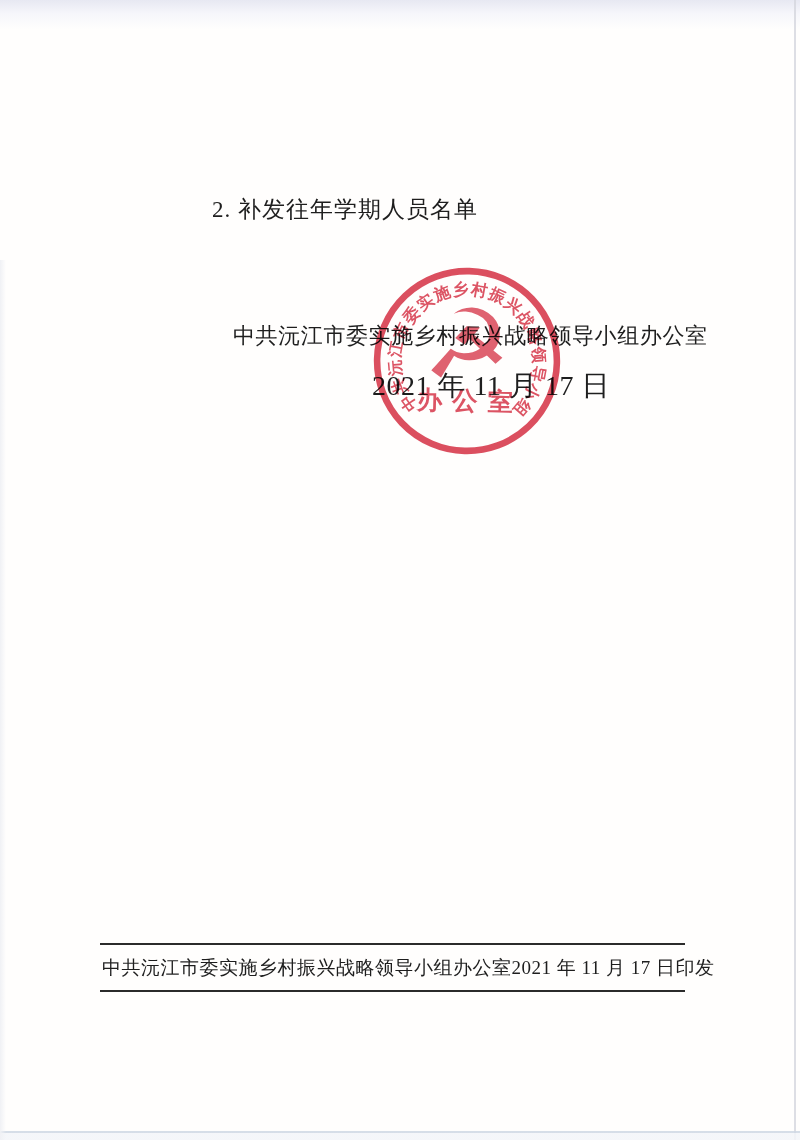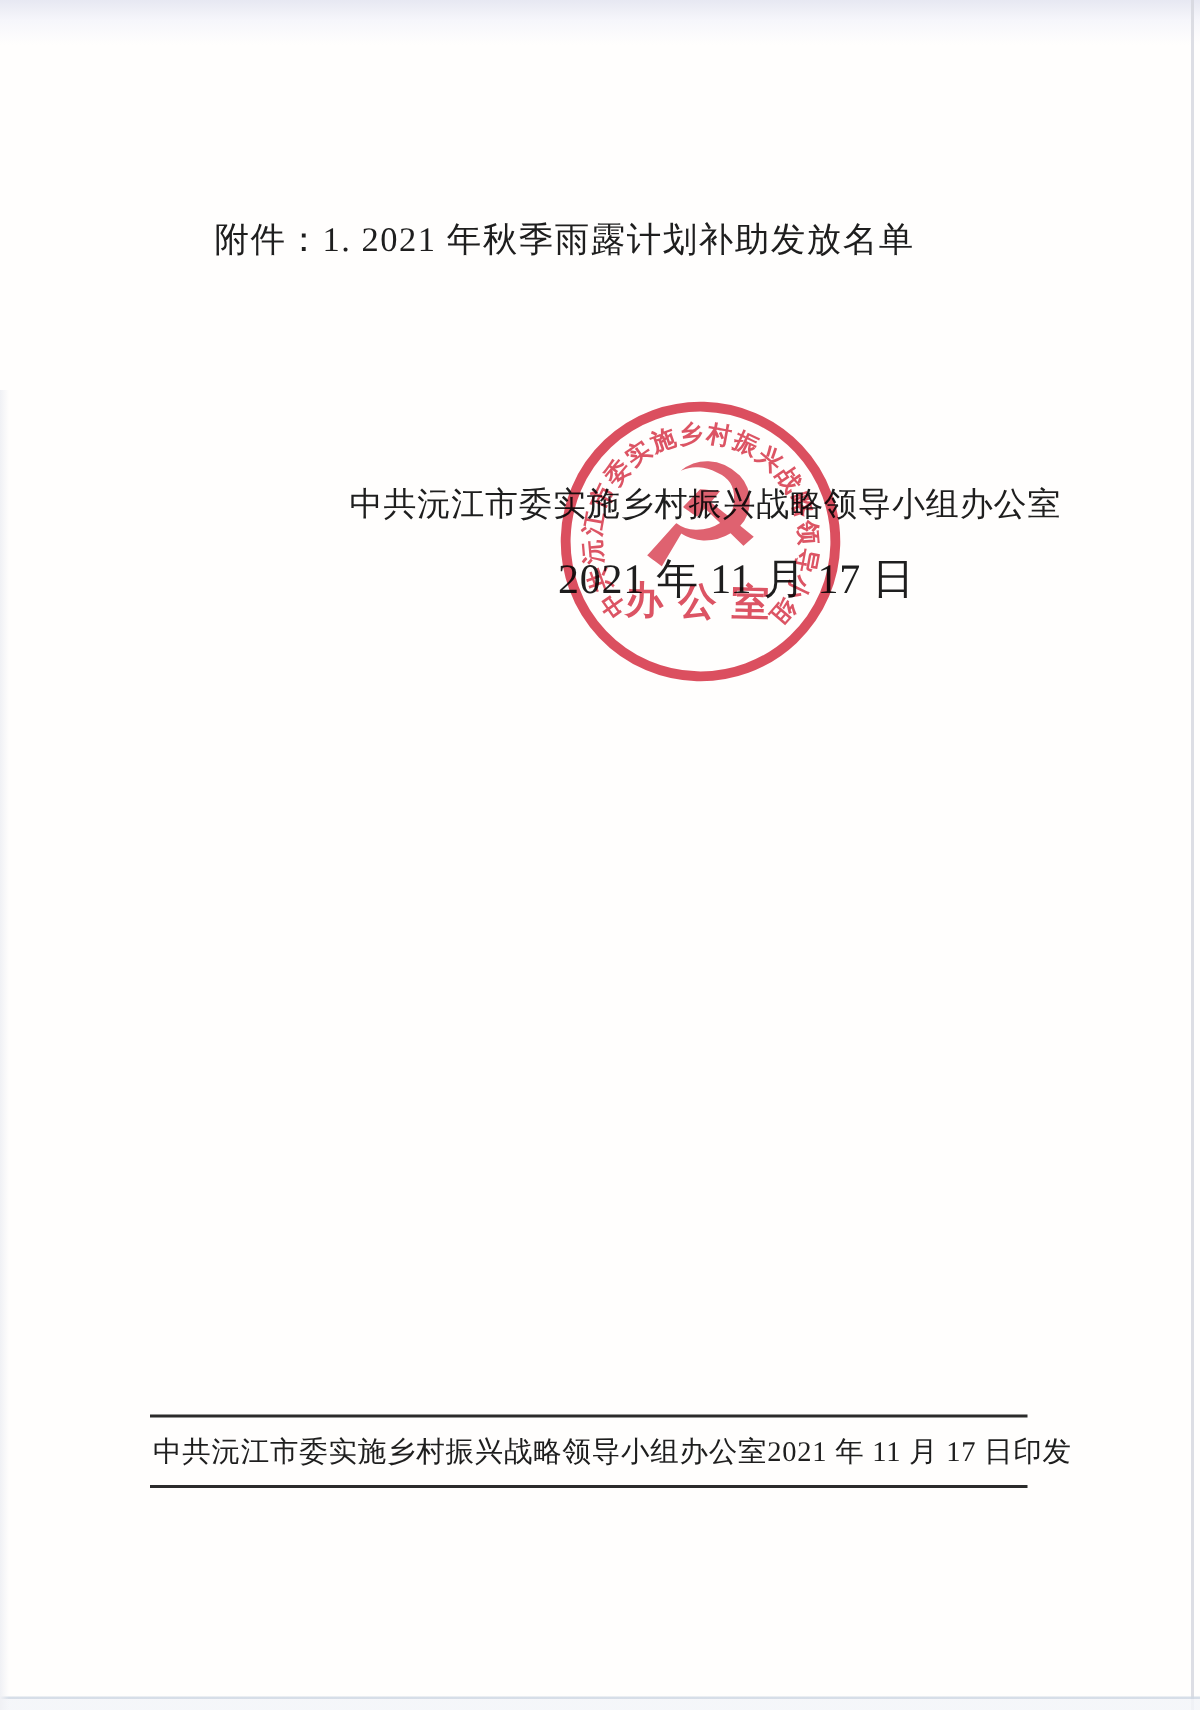--- a/index.html
+++ b/index.html
@@ -94,22 +94,22 @@
 </head>
 <body>
 
 <div class="page">
 
   <div class="scan-edge-top"></div>
   <div class="scan-edge-right"></div>
   <div class="scan-edge-bottom"></div>
   <div class="scan-edge-left"></div>
 
-  <div class="att-line1"><span>附件：</span><span>1. 2021 年秋季雨露计划补助发放名单</span></div>
 
+  <div class="att-line2"><span>2. 补发往年学期人员名单</span></div>
 
   <div class="sig-org">中共沅江市委实施乡村振兴战略领导小组办公室</div>
   <div class="sig-date">2021 年 11 月 17 日</div>
 
   <svg class="seal" viewBox="0 0 200 200" aria-hidden="true">
     <circle class="seal-ring" cx="100" cy="100" r="89"></circle>
     <defs>
       <path id="sealTextArc" d="M 53.3 146.7 A 66 66 0 1 1 146.7 146.7" fill="none"></path>
     </defs>
     <text class="seal-ring-text"><textPath href="#sealTextArc" startOffset="1">中共沅江市委实施乡村振兴战略领导小组</textPath></text>

